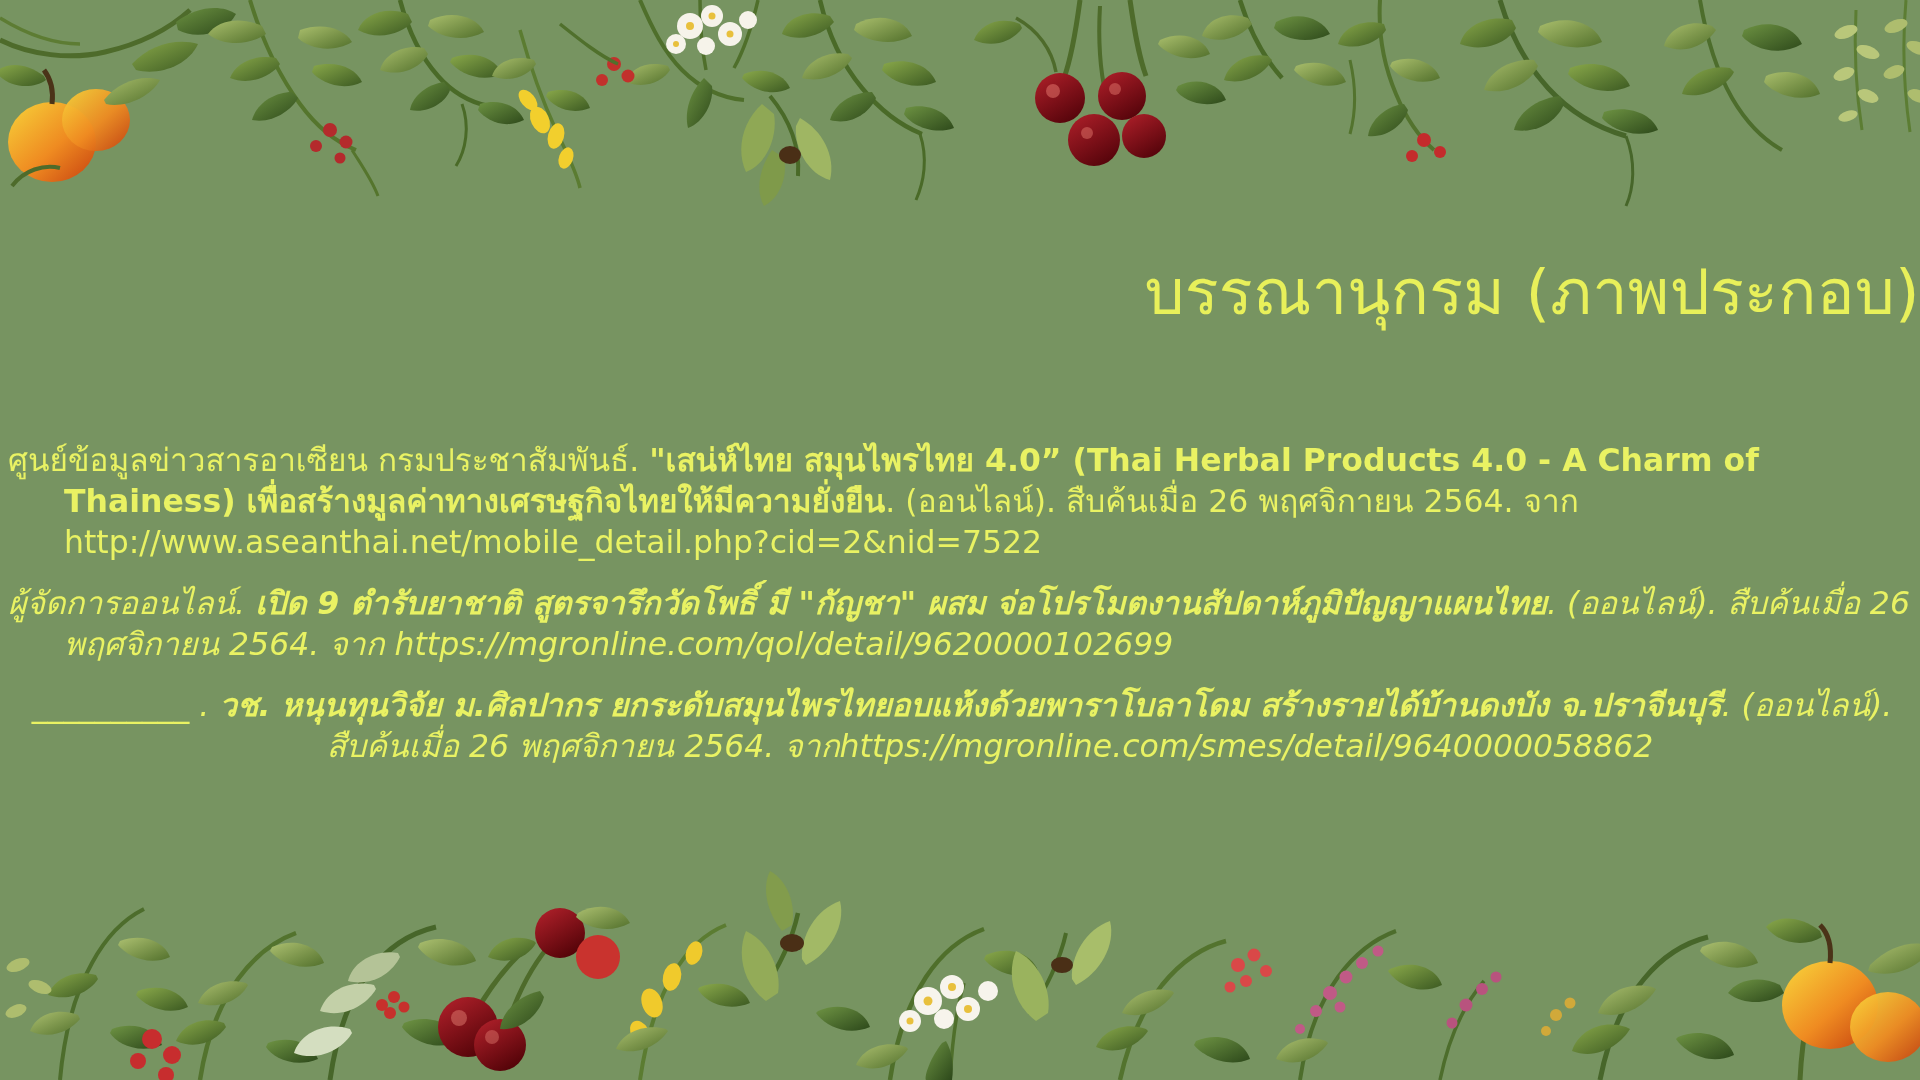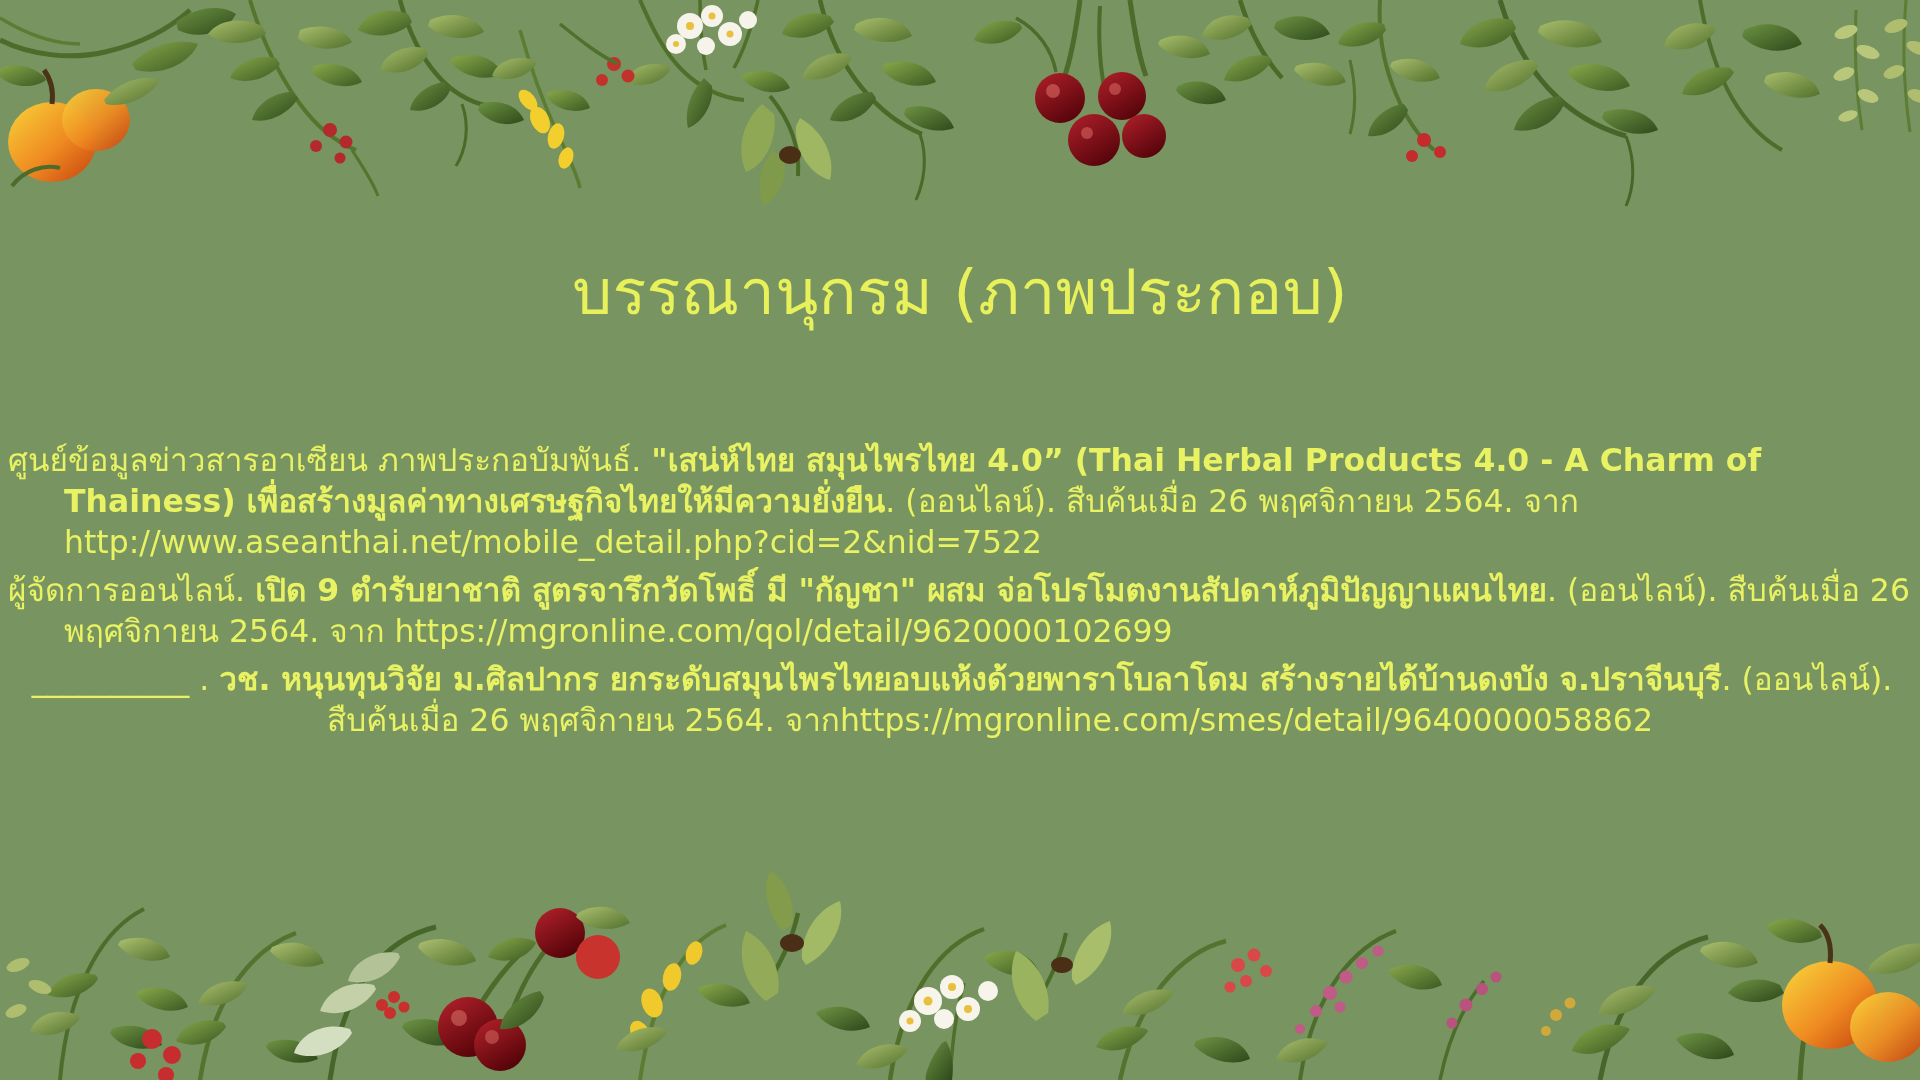--- a/index.html
+++ b/index.html
@@ -36,21 +36,21 @@
   .border-bottom { bottom: 0; height: 265px; }
 
   .border-band svg { display: block; width: 1920px; height: 100%; }
 
   
   .title-block {
     position: absolute;
     left: 0;
     top: 258px;
     width: 1920px;
-    text-align: center;
+    text-align: right;
   }
   .slide-title {
     display: inline-block;
     font-family: "DejaVu Sans", "Liberation Sans", sans-serif;
     font-size: 63px;
     line-height: 1.12;
     font-weight: 400;
     color: #e8f05a;
     letter-spacing: 0.3px;
     white-space: nowrap;
@@ -80,21 +80,21 @@
 
   .entry b {
     font-weight: 700;
     color: #e9f263;
   }
   .entry .u-line {
     letter-spacing: 0px;
   }
 
   
-  .entry + .entry { margin-top: 7px; }
+  .entry + .entry { margin-top: 20px; font-style: italic; }
 </style>
 </head>
 <body>
 
 <div id="slide" style="background: rgb(119, 148, 97);">
 
   <div class="border-band border-top">
     <svg viewBox="0 0 1920 215" preserveAspectRatio="none" xmlns="http://www.w3.org/2000/svg">
       <defs>
         <linearGradient id="appleG" x1="0" y1="0" x2="1" y2="1">
@@ -300,21 +300,21 @@
   </div>
 
   <div class="title-block">
     <h1 class="slide-title" style="color: rgb(232, 240, 90);">บรรณานุกรม (ภาพประกอบ)</h1>
   </div>
 
   <div class="body-block">
 
     <p class="entry" style="color: rgb(233, 242, 99);">
       <span class="first-line-pull">
-        <span>ศูนย์ข้อมูลข่าวสารอาเซียน ภาพประกอบัมพันธ์. </span><b>"เสน่ห์ไทย สมุนไพรไทย 4.0” (Thai Herbal Products 4.0 - A Charm of Thainess)  เพื่อสร้างมูลค่าทางเศรษฐกิจไทยให้มีความยั่งยืน</b><span>. (ออนไลน์). สืบค้นเมื่อ 26 พฤศจิกายน 2564. จาก </span><span>http://www.aseanthai.net/mobile_detail.php?cid=2&amp;nid=7522</span>
+        <span>ศูนย์ข้อมูลข่าวสารอาเซียน กรมประชาสัมพันธ์. </span><b>"เสน่ห์ไทย สมุนไพรไทย 4.0” (Thai Herbal Products 4.0 - A Charm of Thainess)  เพื่อสร้างมูลค่าทางเศรษฐกิจไทยให้มีความยั่งยืน</b><span>. (ออนไลน์). สืบค้นเมื่อ 26 พฤศจิกายน 2564. จาก </span><span>http://www.aseanthai.net/mobile_detail.php?cid=2&amp;nid=7522</span>
       </span>
     </p>
 
     <p class="entry" style="color: rgb(233, 242, 99);">
       <span class="first-line-pull">
         <span>ผู้จัดการออนไลน์. </span><b>เปิด 9 ตำรับยาชาติ สูตรจารึกวัดโพธิ์ มี "กัญชา" ผสม จ่อโปรโมตงานสัปดาห์ภูมิปัญญาแผนไทย</b><span>. (ออนไลน์). สืบค้นเมื่อ 26 พฤศจิกายน 2564. จาก </span><span>https://mgronline.com/qol/detail/9620000102699</span>
       </span>
     </p>
 
     <p class="entry" style="color: rgb(233, 242, 99); text-align: center;">

